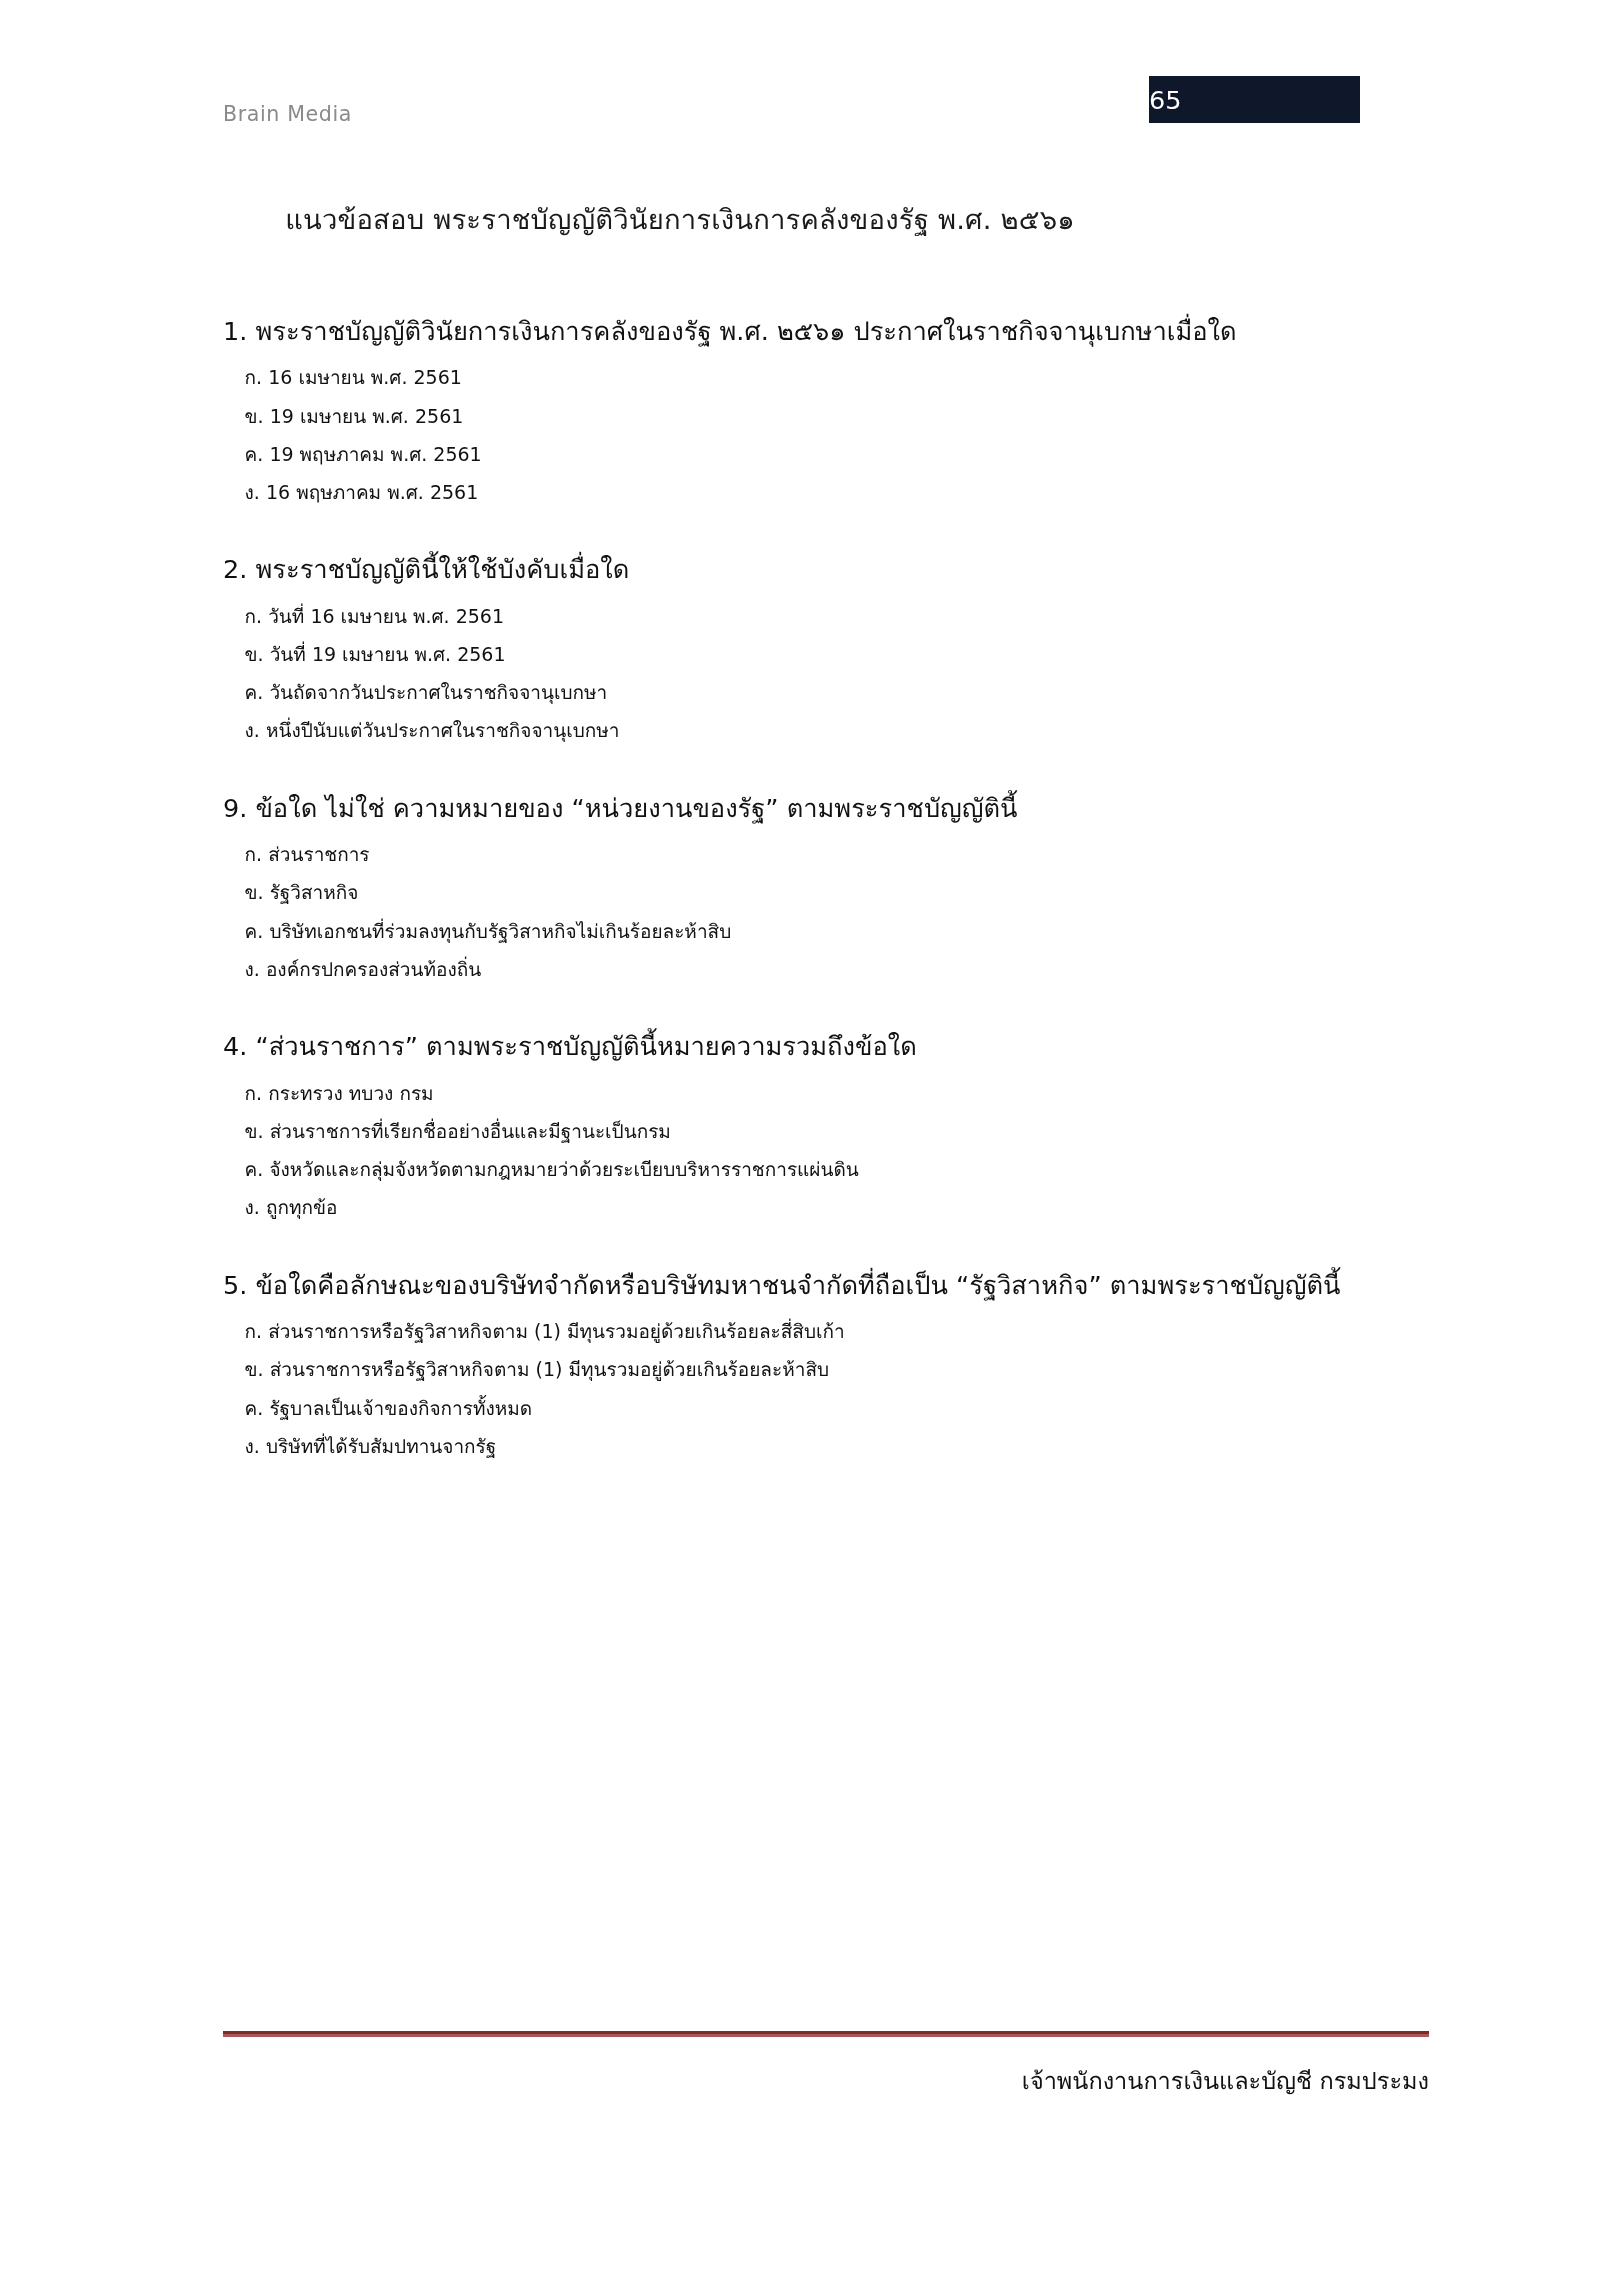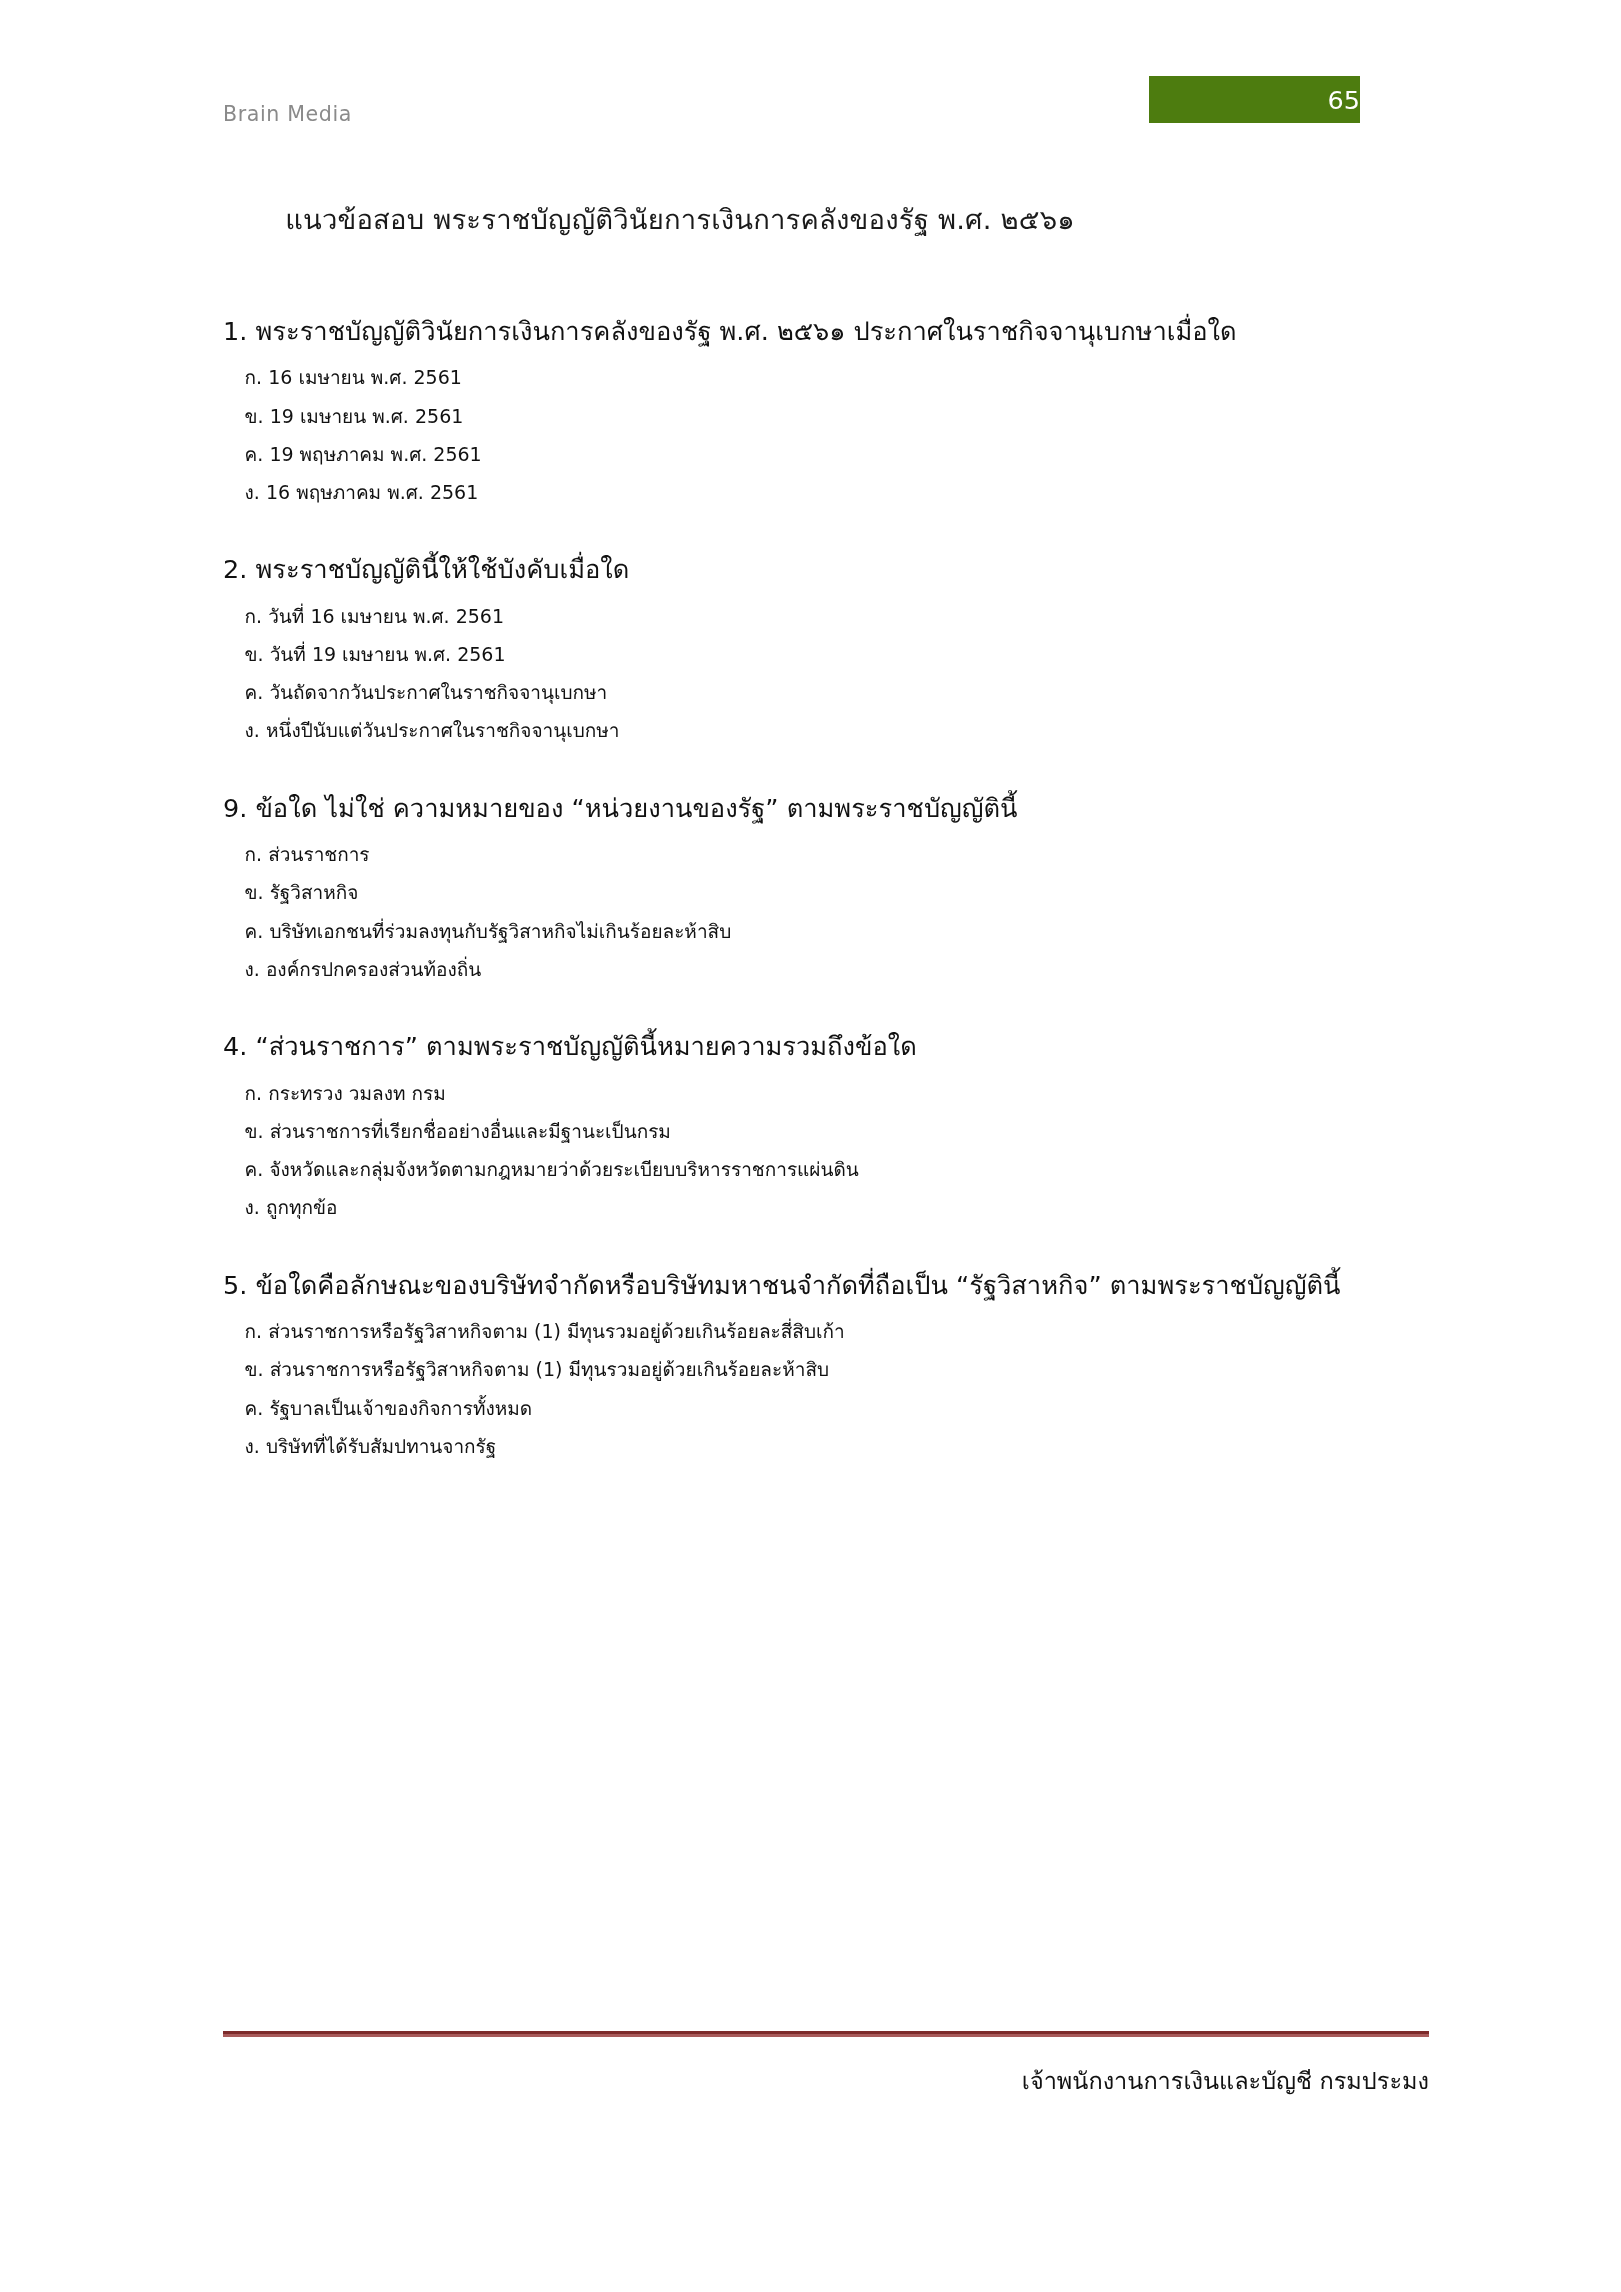--- a/index.html
+++ b/index.html
@@ -30,25 +30,25 @@
     font-size: 20.6px;
     color: #8a8a8a;
     letter-spacing: 0.6px;
   }
   .page-number-box {
     position: absolute;
     top: 76px;
     right: 0px;
     width: 211px;
     height: 47px;
-    background: #4d7c0f;
+    background: #0f172a;
     color: #ffffff;
     display: flex;
     align-items: center;
-    justify-content: flex-end;
+    justify-content: flex-start;
     font-size: 25.5px;
   }
 
   
   .doc-title {
     position: absolute;
     top: 198px;
     left: 0;
     width: 100%;
     text-align: center;
@@ -135,21 +135,21 @@
     <div class="q-block">
       <div class="q-stem">9. ข้อใด ไม่ใช่ ความหมายของ “หน่วยงานของรัฐ” ตามพระราชบัญญัตินี้</div>
       <div class="q-choice">ก. ส่วนราชการ</div>
       <div class="q-choice">ข. รัฐวิสาหกิจ</div>
       <div class="q-choice">ค. บริษัทเอกชนที่ร่วมลงทุนกับรัฐวิสาหกิจไม่เกินร้อยละห้าสิบ</div>
       <div class="q-choice">ง. องค์กรปกครองส่วนท้องถิ่น</div>
     </div>
 
     <div class="q-block">
       <div class="q-stem">4. “ส่วนราชการ” ตามพระราชบัญญัตินี้หมายความรวมถึงข้อใด</div>
-      <div class="q-choice">ก. กระทรวง วมลงท กรม</div>
+      <div class="q-choice">ก. กระทรวง ทบวง กรม</div>
       <div class="q-choice">ข. ส่วนราชการที่เรียกชื่ออย่างอื่นและมีฐานะเป็นกรม</div>
       <div class="q-choice">ค. จังหวัดและกลุ่มจังหวัดตามกฎหมายว่าด้วยระเบียบบริหารราชการแผ่นดิน</div>
       <div class="q-choice">ง. ถูกทุกข้อ</div>
     </div>
 
     <div class="q-block">
       <div class="q-stem">5. ข้อใดคือลักษณะของบริษัทจำกัดหรือบริษัทมหาชนจำกัดที่ถือเป็น “รัฐวิสาหกิจ” ตามพระราชบัญญัตินี้</div>
       <div class="q-choice">ก. ส่วนราชการหรือรัฐวิสาหกิจตาม (1) มีทุนรวมอยู่ด้วยเกินร้อยละสี่สิบเก้า</div>
       <div class="q-choice">ข. ส่วนราชการหรือรัฐวิสาหกิจตาม (1) มีทุนรวมอยู่ด้วยเกินร้อยละห้าสิบ</div>
       <div class="q-choice">ค. รัฐบาลเป็นเจ้าของกิจการทั้งหมด</div>

